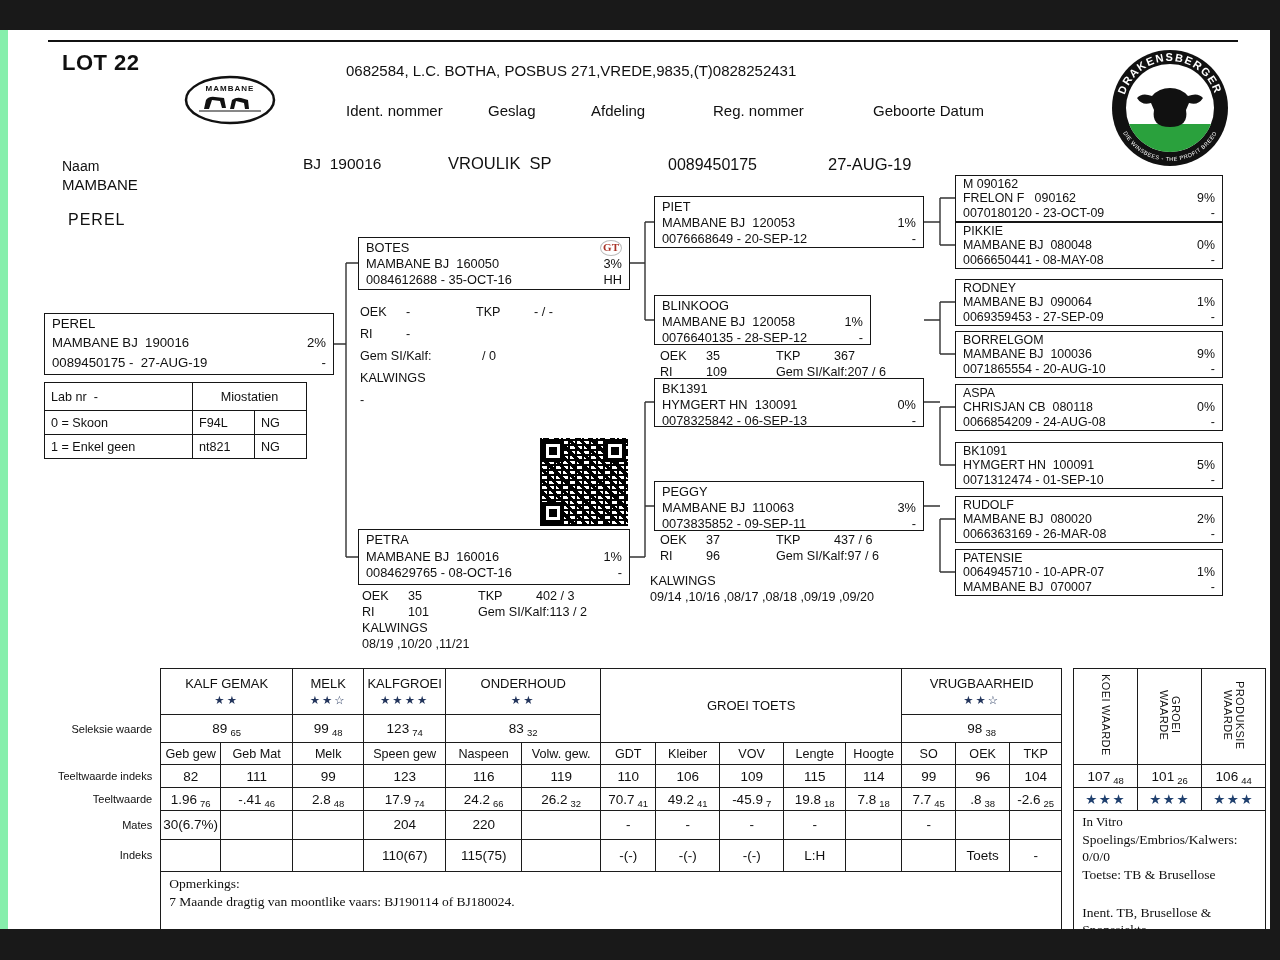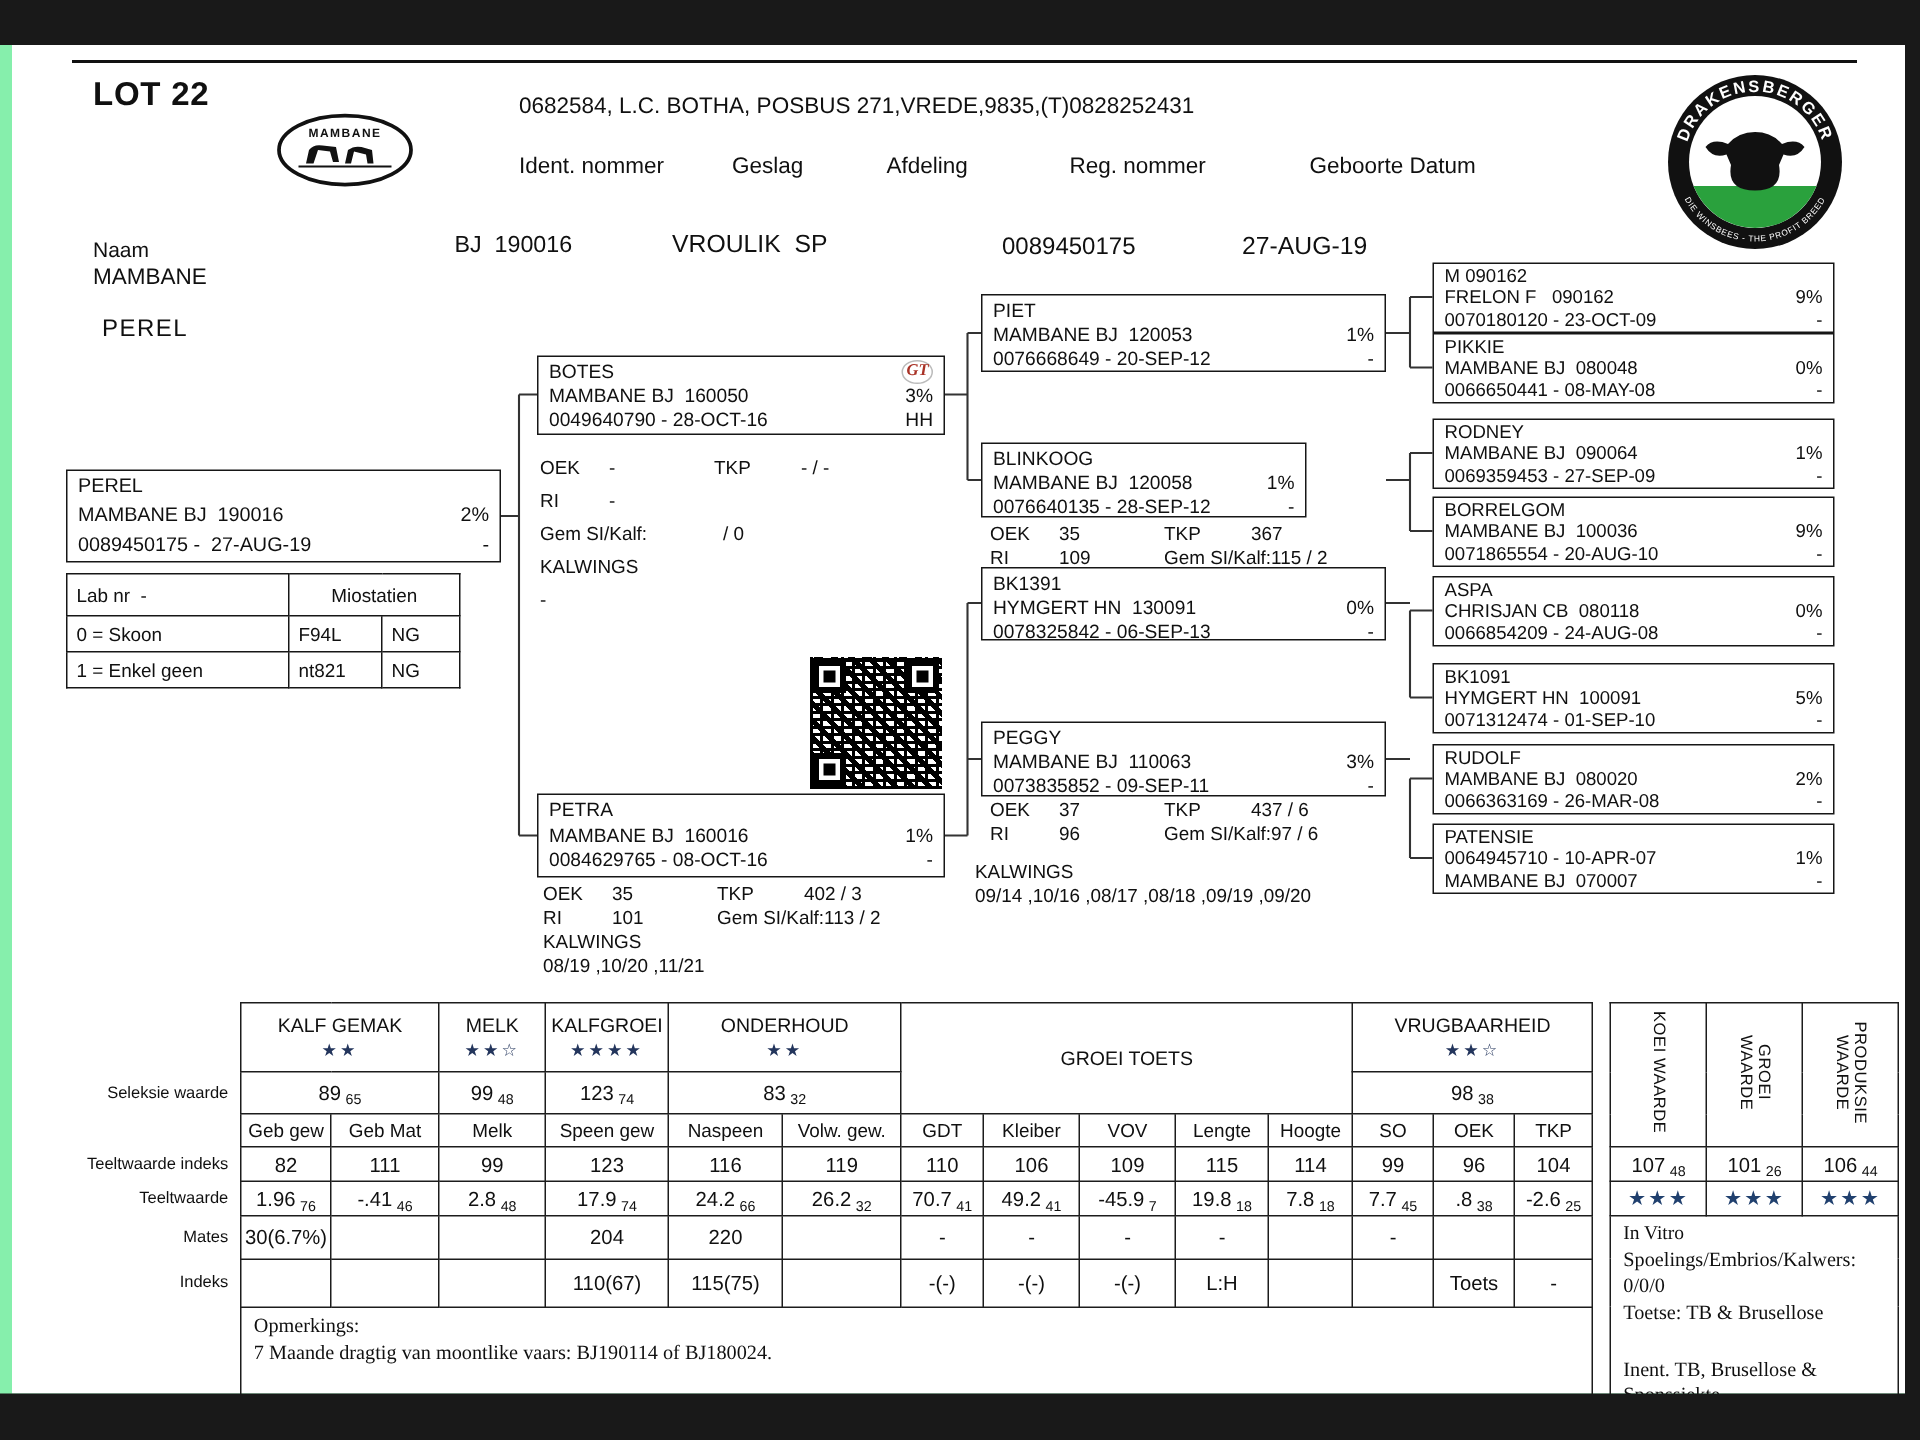--- a/index.html
+++ b/index.html
@@ -15,21 +15,21 @@
 .rule{position:absolute;background:#111}
 .lot{font-size:22px;font-weight:bold;letter-spacing:.5px}
 .owner{font-size:15px}
 .hcol{font-size:15px}
 .val{font-size:16px}
 .pbox{position:absolute;border:1.6px solid #161616;padding:2px 7px 3px 7px;display:flex;flex-direction:column;justify-content:space-between;font-size:12.8px;line-height:1.25}
 .pbox.sm{font-size:12.4px;line-height:1.16;padding:1px 7px 2px}
 .pbox .bl{display:flex;justify-content:space-between}
 .pbox .bl span{white-space:pre}
 .pbox.subject{font-size:13.2px}
-.gt{font-family:"Liberation Serif",serif;font-weight:bold;font-style:italic;color:#a93226;font-size:11px;border:1px solid #bbb;border-radius:50%;padding:0 2px;line-height:12px}
+.gt{font-family:"Liberation Serif",serif;font-weight:bold;color:#a93226;font-size:11px;border:1px solid #bbb;border-radius:50%;padding:0 2px;line-height:12px}
 .statblk{position:absolute;font-size:12.6px}
 .statblk .srow{display:flex;height:16px;margin-bottom:0}
 .statblk.loose .srow{margin-bottom:6px}
 .statblk span{white-space:pre}
 .sl{display:inline-block;width:46px}
 .sv{display:inline-block;width:70px}
 .sl2{display:inline-block;width:58px}
 .slg{display:inline-block;width:122px}
 .labtbl{position:absolute;left:44px;top:382px;border-collapse:collapse;font-size:12.6px;table-layout:fixed}
 .labtbl td{border:1.4px solid #161616;padding:2px 6px;height:24px;white-space:pre}
@@ -152,21 +152,21 @@
   <div class="pbox" style="left:358px;top:237px;width:272px;height:53px">
     <div class="bl">
         <span>BOTES</span>
         <span class="gt">GT</span>
       </div>
     <div class="bl">
         <span>MAMBANE BJ  160050</span>
         <span>3%</span>
       </div>
     <div class="bl">
-        <span>0049640790 - 28-OCT-16</span>
+        <span>0084612688 - 35-OCT-16</span>
         <span>HH</span>
       </div>
   </div>
   <div class="statblk loose" style="left:360px;top:305px;width:270px">
     <div class="srow">
         <span class="sl">OEK</span>
         <span class="sv">-</span>
         <span class="sl2">TKP</span>
         <span>- / -</span>
       </div>
@@ -250,21 +250,21 @@
     <div class="srow">
         <span class="sl">OEK</span>
         <span class="sv">35</span>
         <span class="sl2">TKP</span>
         <span>367</span>
       </div>
     <div class="srow">
         <span class="sl">RI</span>
         <span class="sv">109</span>
         <span>Gem SI/Kalf:</span>
-        <span>115 / 2</span>
+        <span>207 / 6</span>
       </div>
   </div>
   <div class="pbox" style="left:654px;top:378px;width:270px;height:49px">
     <div class="bl">
         <span>BK1391</span>
       </div>
     <div class="bl">
         <span>HYMGERT HN  130091</span>
         <span>0%</span>
       </div>

